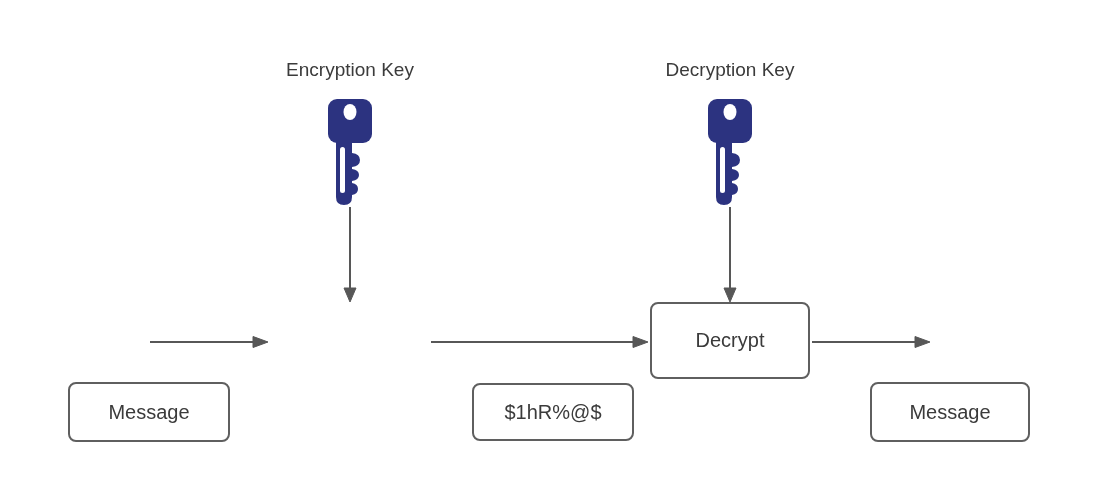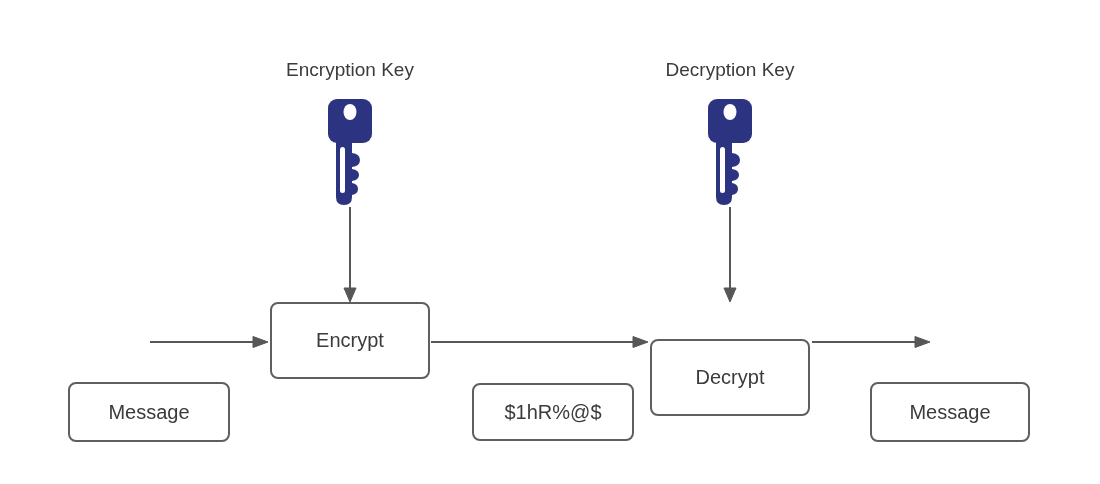--- a/index.html
+++ b/index.html
@@ -44,21 +44,21 @@
     border: 2px solid #5f5f5f;
     border-radius: 8px;
     display: flex;
     align-items: center;
     justify-content: center;
     font-size: 20px;
     color: #3b3b3b;
     box-sizing: border-box;
   }
   .box.encrypt { left: 270px; top: 302px; width: 160px; height: 77px; }
-  .box.decrypt { left: 650px; top: 302px; width: 160px; height: 77px; margin-top: 37px; }
+  .box.decrypt { left: 650px; top: 302px; width: 160px; height: 77px; }
   .box.msg-in  { left: 68px;  top: 382px; width: 162px; height: 60px; }
   .box.cipher  { left: 472px; top: 383px; width: 162px; height: 58px; }
   .box.msg-out { left: 870px; top: 382px; width: 160px; height: 60px; }
 </style>
 </head>
 <body>
 
 <div class="stage">
 
   <svg class="connector-layer" viewBox="0 0 1100 484" xmlns="http://www.w3.org/2000/svg">
@@ -99,23 +99,20 @@
     <rect x="12" y="48" width="5" height="46" rx="2.5" fill="#ffffff"></rect>
   </svg>
 
   <svg class="key-icon dec" viewBox="0 0 44 106" xmlns="http://www.w3.org/2000/svg">
     <rect x="0" y="0" width="44" height="44" rx="9" fill="#2c3380"></rect>
     <path d="M8 42 V98 Q8 106 16 106 Q24 106 24 98 V96 Q30 95 30 90 Q30 85 24 84 V82 Q31 81 31 76 Q31 71 24 70 V68 Q32 67 32 61 Q32 55 24 54 V42 Z" fill="#2c3380"></path>
     <ellipse cx="22" cy="13" rx="6.5" ry="8" fill="#ffffff"></ellipse>
     <rect x="12" y="48" width="5" height="46" rx="2.5" fill="#ffffff"></rect>
   </svg>
 
-  <div class="box encrypt">
-    <span>Encrypt</span>
-  </div>
   <div class="box decrypt">
     <span>Decrypt</span>
   </div>
 
   <div class="box msg-in">
     <span>Message</span>
   </div>
   <div class="box cipher">
     <span>$1hR%@$</span>
   </div>

